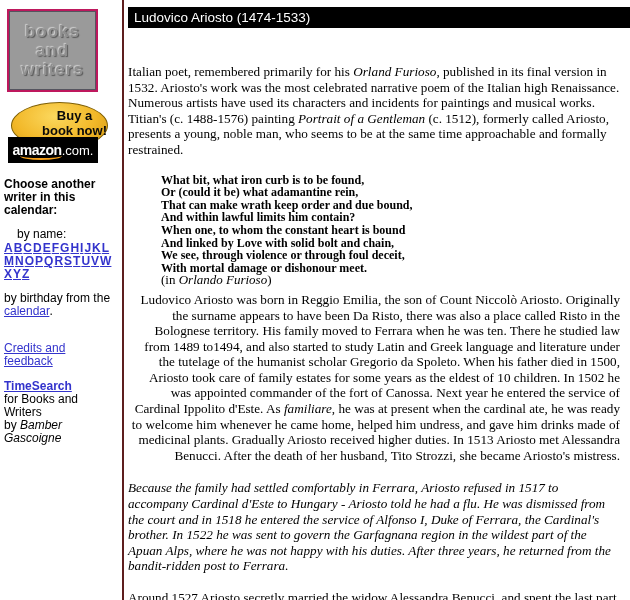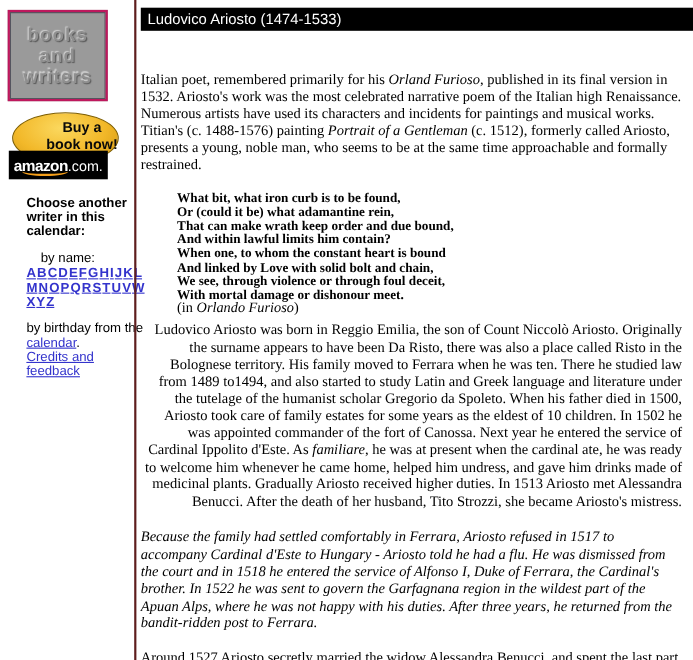--- a/index.html
+++ b/index.html
@@ -48,30 +48,30 @@
   .amazon-suffix {
     font-family:"Liberation Sans", sans-serif; font-weight:normal; font-size:13px;
     color:#fff;
   }
   .amazon-smile-icon {
     position:absolute; left:12px; bottom:3px; width:42px; height:8px;
     border-bottom:2px solid #f7a01a; border-radius:50%;
   }
 
   .sidebar-text {
-    position:absolute; left:24px; top:178px; width:110px;
+    position:absolute; left:4px; top:178px; width:110px;
     font-family:"Liberation Sans", sans-serif; font-size:12px; line-height:13px; color:#000;
   }
   .sb-heading { font-weight:bold; margin-bottom:11px; }
   .sb-byname { margin-bottom:1px;padding-left:13px; }
   .alpha-row { white-space:nowrap; }
   a { color:#3333cc; text-decoration:underline; }
   .alpha-link { font-weight:bold; margin-right:1px; }
   .sb-birthday { margin-top:11px; }
-  .sb-credits { margin-top:0; display:block; }
+  .sb-credits { margin-top:24px; display:block; }
   .sb-timesearch-block { margin-top:12px; }
   .sb-timesearch-link { font-weight:bold; }
 
   
   .divider { position:absolute; left:122px; top:0; width:2px; height:600px; background:#5e1e1e; }
 
   
   .main { position:absolute; left:128px; top:0; width:502px; }
   .title-bar {
     margin-top:7px; height:21px; background:#000; color:#fff;
@@ -108,20 +108,25 @@
   </div>
 
   <div class="sidebar-text">
     <div class="sb-heading">Choose another writer in this calendar:</div>
     <div class="sb-byname">by name:</div>
     <div class="alpha-row"><a href="#" class="alpha-link">A</a><a href="#" class="alpha-link">B</a><a href="#" class="alpha-link">C</a><a href="#" class="alpha-link">D</a><a href="#" class="alpha-link">E</a><a href="#" class="alpha-link">F</a><a href="#" class="alpha-link">G</a><a href="#" class="alpha-link">H</a><a href="#" class="alpha-link">I</a><a href="#" class="alpha-link">J</a><a href="#" class="alpha-link">K</a><a href="#" class="alpha-link">L</a></div>
     <div class="alpha-row"><a href="#" class="alpha-link">M</a><a href="#" class="alpha-link">N</a><a href="#" class="alpha-link">O</a><a href="#" class="alpha-link">P</a><a href="#" class="alpha-link">Q</a><a href="#" class="alpha-link">R</a><a href="#" class="alpha-link">S</a><a href="#" class="alpha-link">T</a><a href="#" class="alpha-link">U</a><a href="#" class="alpha-link">V</a><a href="#" class="alpha-link">W</a></div>
     <div class="alpha-row"><a href="#" class="alpha-link">X</a><a href="#" class="alpha-link">Y</a><a href="#" class="alpha-link">Z</a></div>
     <div class="sb-birthday"><span>by birthday from the </span><a href="#">calendar</a><span>.</span></div>
     <a href="#" class="sb-credits">Credits and feedback</a>
+    <div class="sb-timesearch-block">
+      <a href="#" class="sb-timesearch-link">TimeSearch</a>
+      <div>for Books and Writers</div>
+      <div>by <i>Bamber Gascoigne</i></div>
+    </div>
   </div>
 </div>
 
 <div class="divider"></div>
 
 <div class="main">
   <div class="title-bar">Ludovico Ariosto (1474-1533)</div>
   <div class="article">
     <p class="p1">Italian poet, remembered primarily for his <i>Orland Furioso</i>, published in its final version in 1532. Ariosto's work was the most celebrated narrative poem of the Italian high Renaissance. Numerous artists have used its characters and incidents for paintings and musical works. Titian's (c. 1488-1576) painting <i>Portrait of a Gentleman</i> (c. 1512), formerly called Ariosto, presents a young, noble man, who seems to be at the same time approachable and formally restrained.</p>
     <blockquote class="poem">

